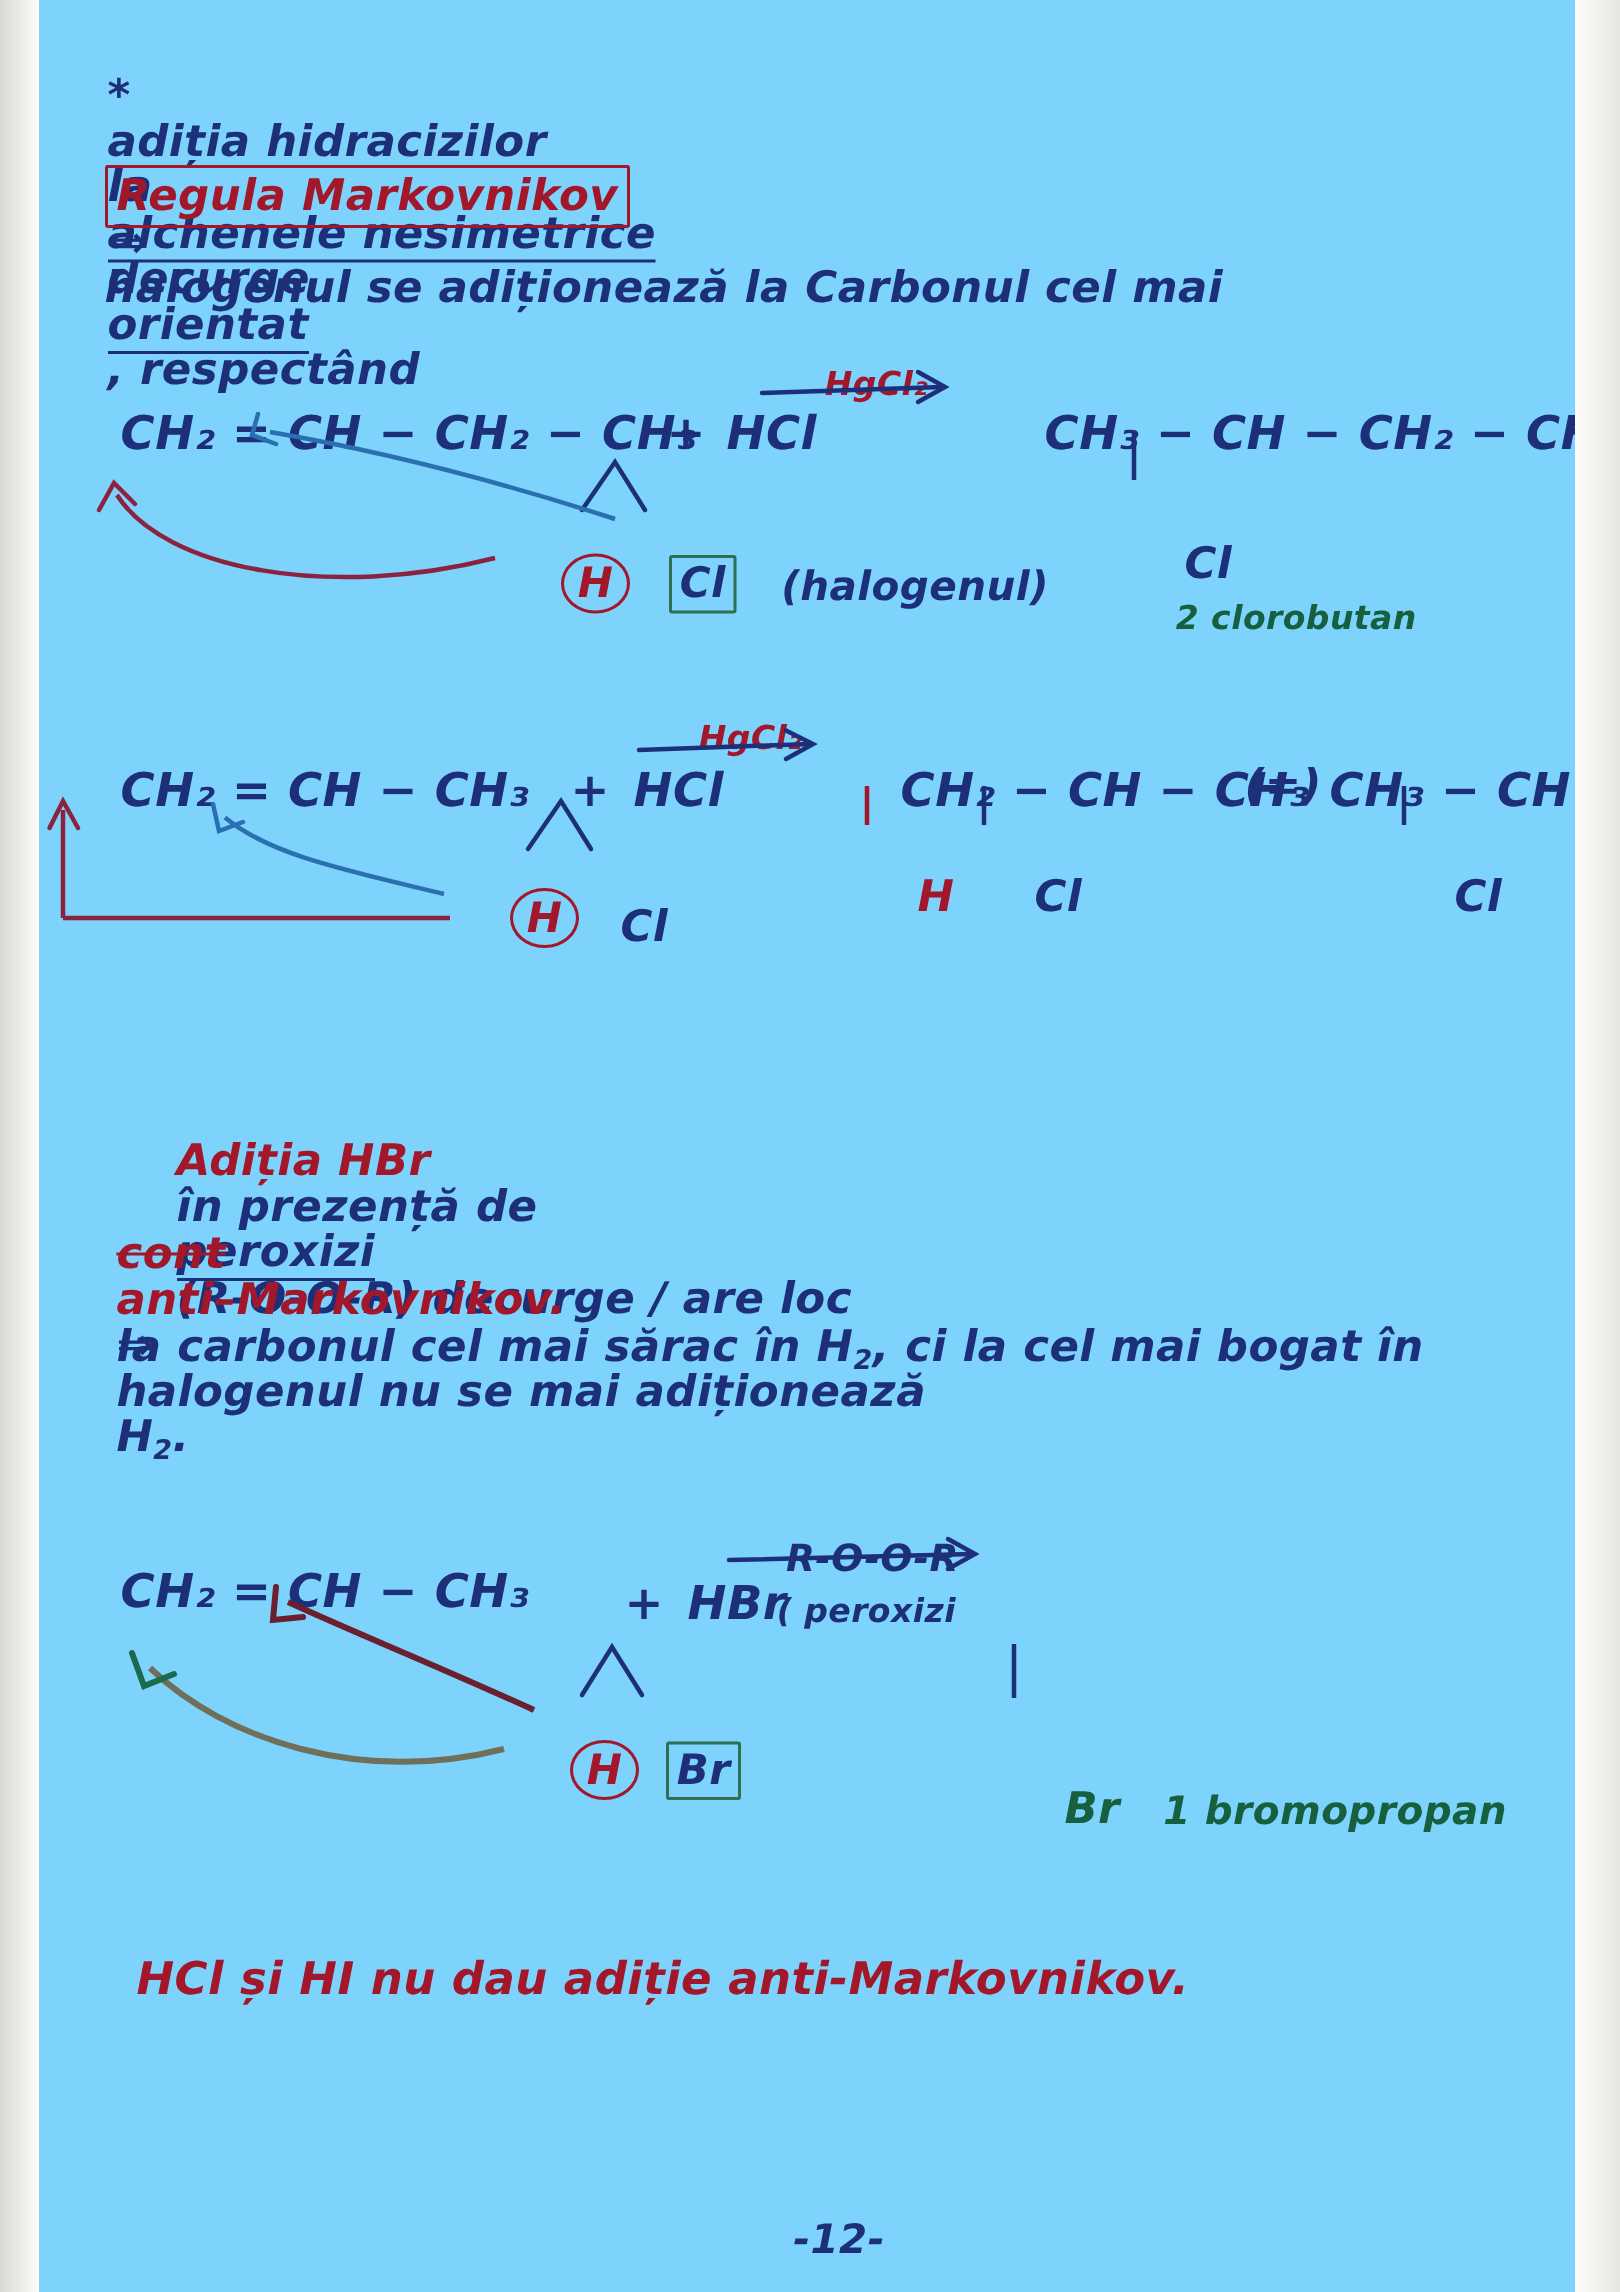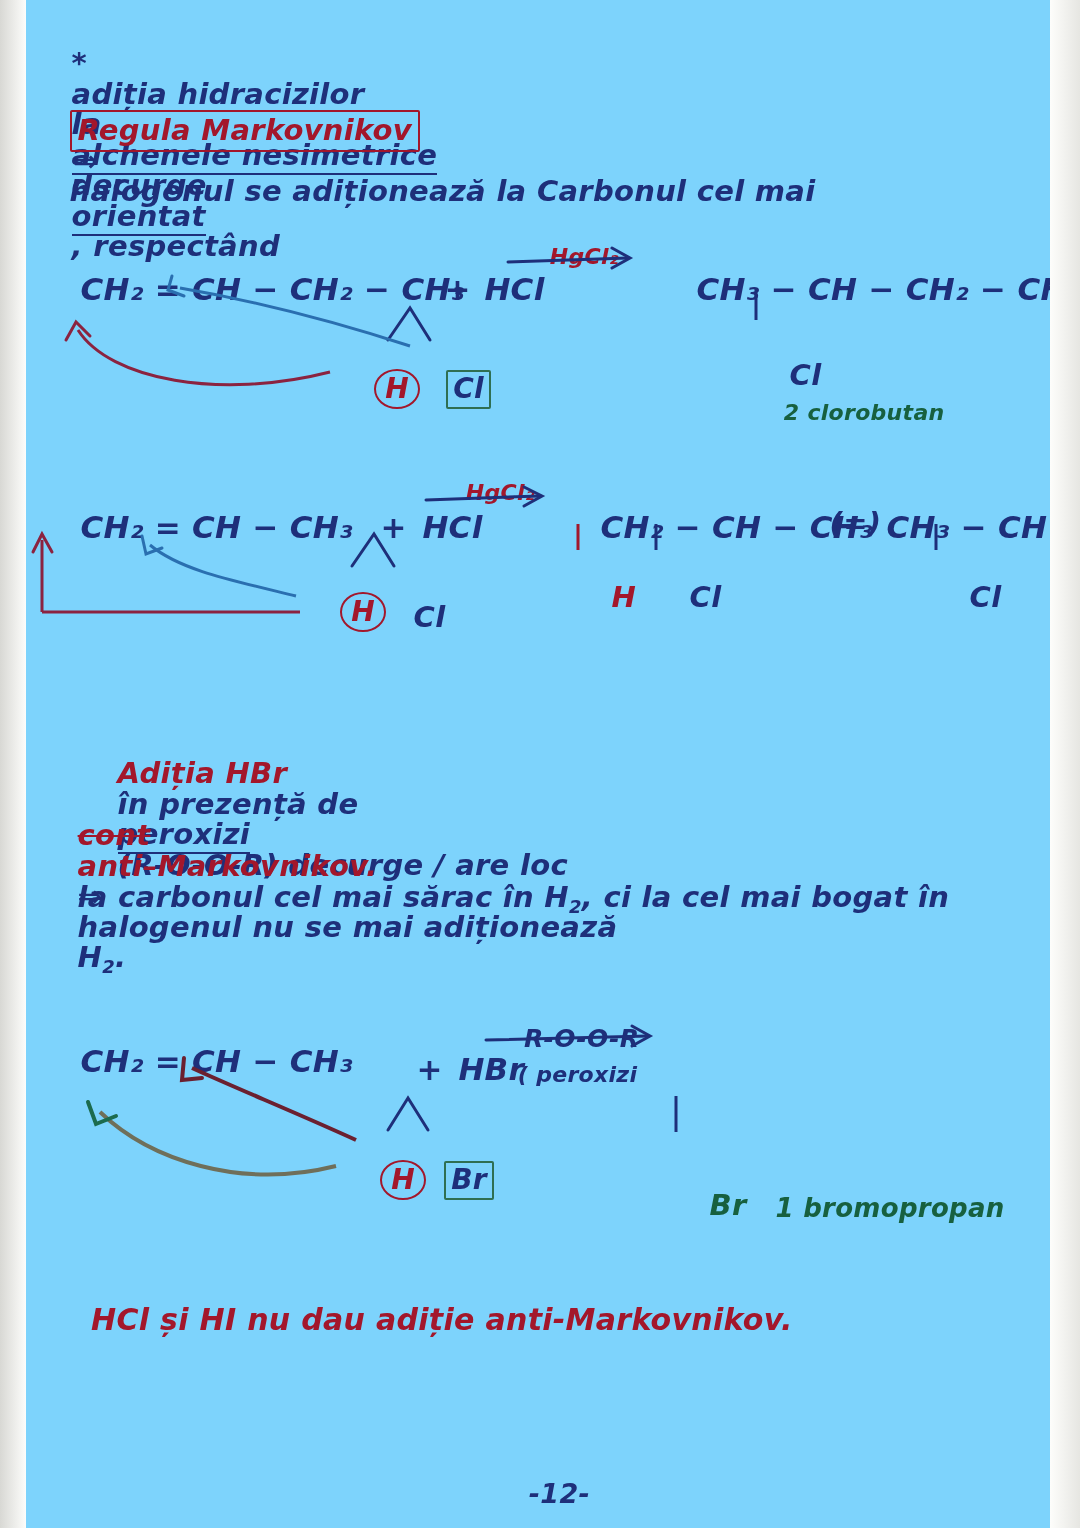--- a/index.html
+++ b/index.html
@@ -125,20 +125,23 @@
   <div class="ink hand green" style="left:752px; top:378px; font-size:22px;">
     <span>2 clorobutan</span>
   </div>
 
   <div class="ink hand" style="left:334px; top:345px; font-size:28px;">
     <span class="circle-red red">H</span>
   </div>
   <div class="ink hand" style="left:406px; top:345px; font-size:28px; color:#1e2f7a;">
     <span class="box-green">Cl</span>
   </div>
+  <div class="ink hand blue" style="left:482px; top:350px; font-size:27px;">
+    <span>(halogenul)</span>
+  </div>
 
   <div class="ink hand blue" style="left:36px; top:478px; font-size:31px;">
     <span>CH₂ = CH − CH₃</span>
   </div>
   <div class="ink hand blue" style="left:336px; top:478px; font-size:31px;">
     <span>+</span>
   </div>
   <div class="ink hand blue" style="left:378px; top:478px; font-size:31px;">
     <span>HCl</span>
   </div>

